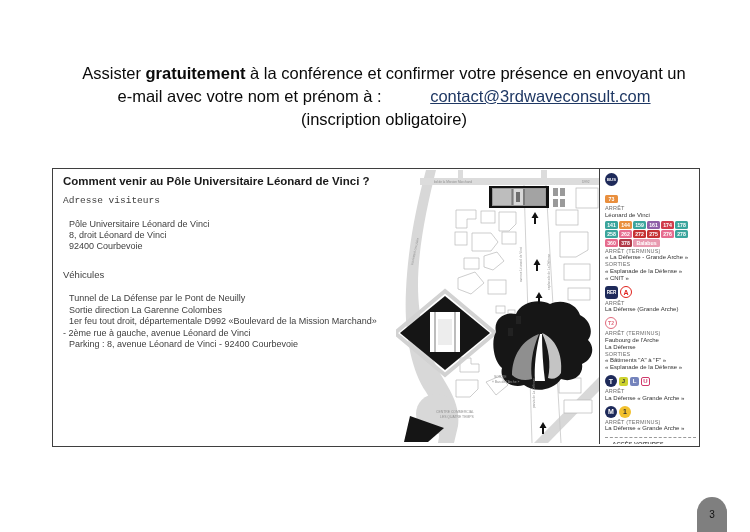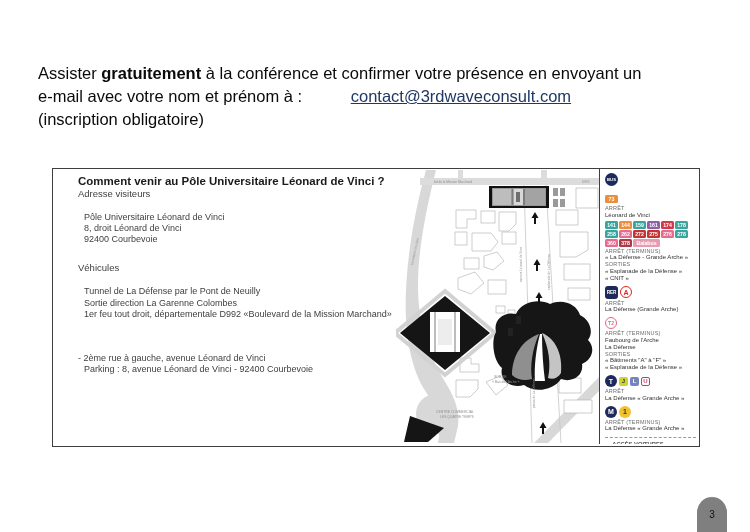--- a/index.html
+++ b/index.html
@@ -1,33 +1,33 @@
 <!DOCTYPE html>
 <html><head>
 <meta charset="utf-8">
 <style>
   html,body{margin:0;padding:0;background:#fff;}
   .slide{position:relative;width:750px;height:532px;background:#ffffff;overflow:hidden;
          font-family:"Liberation Sans",sans-serif;color:#000;}
 
   
-  .intro{position:absolute;left:38px;top:62px;width:692px;font-size:16.5px;line-height:23px;color:#0a0a0a;}
+  .intro{position:absolute;left:38px;top:62px;width:692px;font-size:16.5px;line-height:23px;color:#0a0a0a;text-align:center;}
   .intro b{font-weight:bold;}
   .email-link{color:#1f3864;text-decoration:underline;cursor:pointer;margin-left:44px;}
 
   
   .panel{position:absolute;left:52px;top:168px;width:646px;height:277px;border:1px solid #3f3f3f;background:#fff;}
-  .panel-text{position:absolute;left:25px;top:6px;width:334px;color:#404040;white-space:nowrap;}
+  .panel-text{position:absolute;left:10px;top:6px;width:334px;color:#404040;white-space:nowrap;}
   .panel-title{font-size:11.5px;font-weight:bold;color:#1a1a1a;}
   .panel-url{display:block;font-size:7.6px;color:#7d86a0;text-decoration:underline;margin-top:2px;cursor:pointer;}
-  .addr-heading{font-size:9.5px;margin-top:1px;}
+  .addr-heading{font-size:9.5px;margin-top:8px;font-family:Liberation Mono, monospace;}
   .addr-block{font-size:9px;line-height:11px;margin-top:13px;margin-left:6px;}
   .veh-heading{font-size:9.5px;margin-top:17px;}
   .veh-block{font-size:9px;line-height:11.5px;margin-top:13px;padding-left:6px;}
-  .veh-block .dash-line{text-indent:-6px;margin-top:32px;}
+  .veh-block .dash-line{text-indent:-6px;}
 
   
   .map{position:absolute;left:343px;top:1px;width:203px;height:273px;}
   .map svg{display:block;width:100%;height:100%;}
   .map text{font-family:"Liberation Sans",sans-serif;fill:#8f8f8f;}
 
   
   .legend{position:absolute;top:0;right:0;width:100px;height:275px;border-left:1px solid #3f3f3f;
           box-sizing:border-box;padding:4px 3px 0 5px;overflow:hidden;background:#fff;}
   .lg-sec{margin-bottom:4px;}

